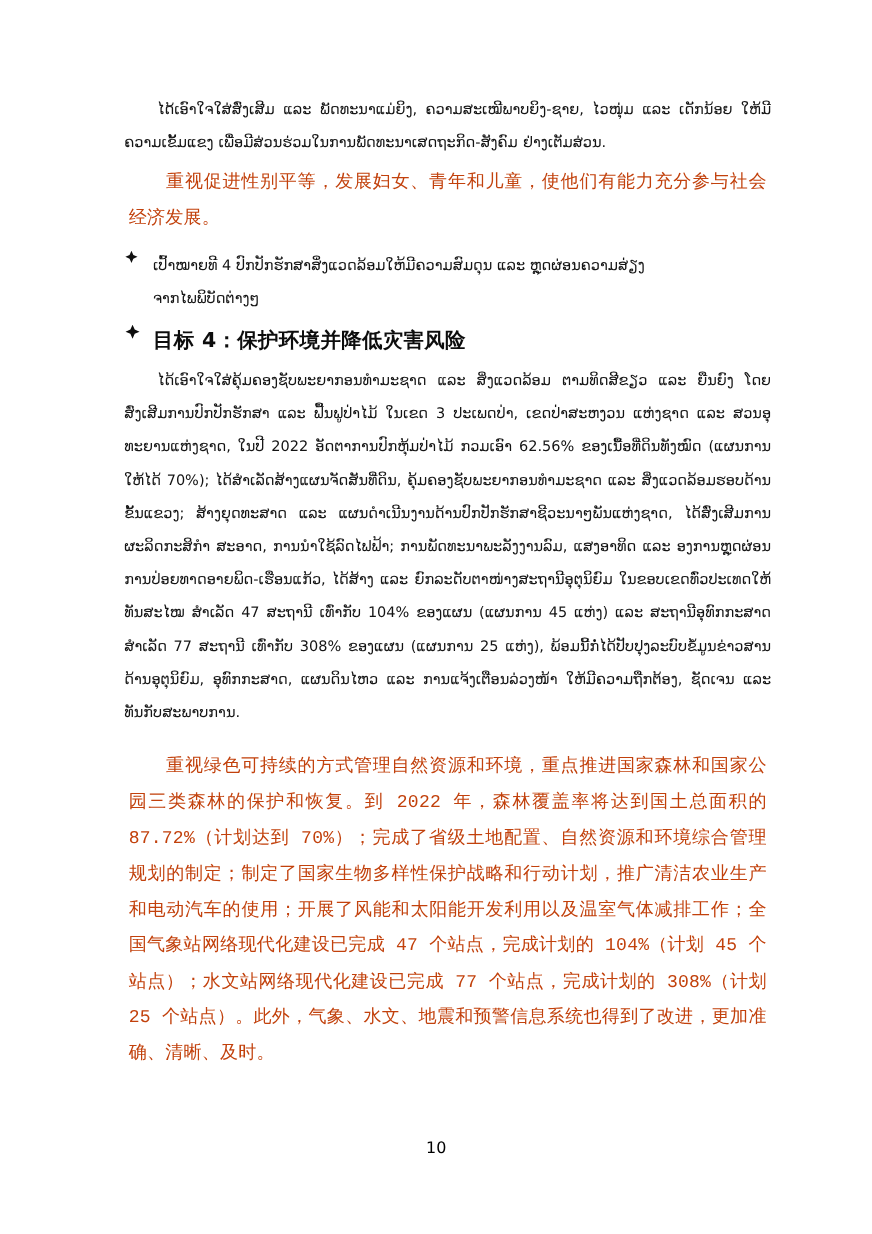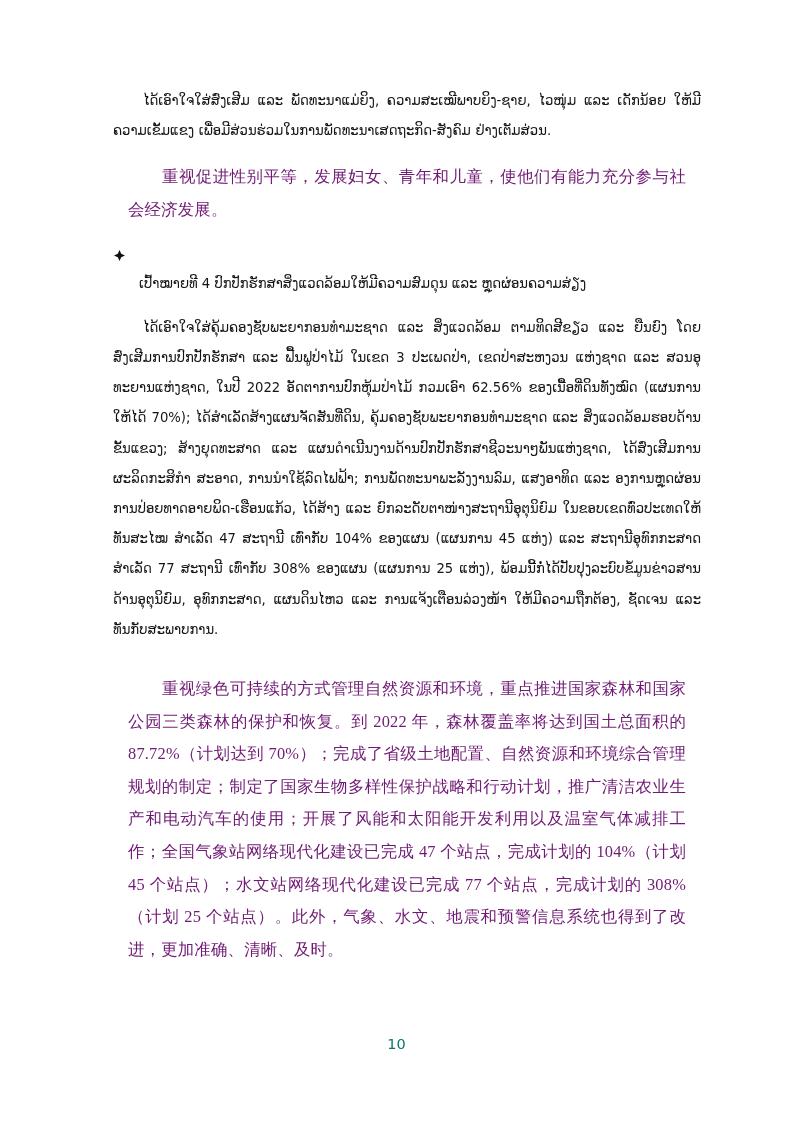--- a/index.html
+++ b/index.html
@@ -38,28 +38,28 @@
     text-align: justify;
     text-align-last: left;
     text-indent: 30px;
     margin: 0;
     color: #141414;
     word-spacing: 0.5px;
   }
 
   
   .zh-para {
-    font-family: Liberation Serif, serif;
+    font-family: Liberation Mono, monospace;
     font-size: 16.4px;
     line-height: 32.6px;
     text-align: justify;
     text-align-last: left;
     text-indent: 34px;
-    margin: 15px;
-    color: #701a75;
+    margin: 4px;
+    color: #c2410c;
     letter-spacing: 0.2px;
   }
 
   
   .bullet-row {
     display: flex;
     align-items: flex-start;
     margin: 0;
   }
   .bullet-glyph {
@@ -72,21 +72,20 @@
   .bullet-glyph svg { display: block; }
 
   .bullet-lao {
     flex: 1 1 auto;
     font-family: "DejaVu Sans", sans-serif;
     font-size: 13.2px;
     line-height: 30.2px;
     text-align: justify;
     text-align-last: left;
     color: #141414;
-    margin-top: 20px;
   }
   .bullet-zh {
     flex: 1 1 auto;
     font-family: "DejaVu Sans", sans-serif;
     font-size: 18.6px;
     font-weight: bold;
     line-height: 31px;
     color: #0d0d0d;
     letter-spacing: 0.3px;
   }
@@ -104,21 +103,21 @@
 
   
   .page-number {
     position: absolute;
     left: 0;
     top: 1036px;
     width: 793px;
     text-align: center;
     font-family: "DejaVu Sans", sans-serif;
     font-size: 14.5px;
-    color: #0f766e;
+    color: #000000;
   }
 </style>
 </head>
 <body>
 
 <div class="page">
   <div class="content">
 
     <p class="lao-para">ໄດ້ເອົາໃຈໃສ່ສົ່ງເສີມ ແລະ ພັດທະນາແມ່ຍິງ, ຄວາມສະເໝີພາບຍິງ-ຊາຍ, ໄວໜຸ່ມ ແລະ ເດັກນ້ອຍ ໃຫ້ມີຄວາມເຂັ້ມແຂງ ເພື່ອມີສ່ວນຮ່ວມໃນການພັດທະນາເສດຖະກິດ-ສັງຄົມ ຢ່າງເຕັມສ່ວນ.</p>
 
@@ -127,23 +126,32 @@
     <div class="gap-sm"></div>
 
     <div class="bullet-row">
       <span class="bullet-glyph">
         <svg width="13" height="13" viewBox="0 0 16 16" aria-hidden="true">
           <path d="M8 1.2 L10.1 5.9 L14.8 8 L10.1 10.1 L8 14.8 L5.9 10.1 L1.2 8 L5.9 5.9 Z" fill="#111111"></path>
         </svg>
       </span>
       <span class="bullet-lao">ເປົ້າໝາຍທີ 4  ປົກປັກຮັກສາສິ່ງແວດລ້ອມໃຫ້ມີຄວາມສົມດຸນ ແລະ ຫຼຸດຜ່ອນຄວາມສ່ຽງ</span>
     </div>
+    <div class="indent-sub">ຈາກໄພພິບັດຕ່າງໆ</div>
 
     <div class="gap-sm"></div>
 
+    <div class="bullet-row">
+      <span class="bullet-glyph">
+        <svg width="15" height="15" viewBox="0 0 16 16" aria-hidden="true">
+          <path d="M8 1.2 L10.1 5.9 L14.8 8 L10.1 10.1 L8 14.8 L5.9 10.1 L1.2 8 L5.9 5.9 Z" fill="#0d0d0d"></path>
+        </svg>
+      </span>
+      <span class="bullet-zh">目标 4：保护环境并降低灾害风险</span>
+    </div>
 
     <div class="gap-sm"></div>
 
     <p class="lao-para">ໄດ້ເອົາໃຈໃສ່ຄຸ້ມຄອງຊັບພະຍາກອນທຳມະຊາດ ແລະ ສິ່ງແວດລ້ອມ ຕາມທິດສີຂຽວ ແລະ ຍືນຍົງ ໂດຍສົ່ງເສີມການປົກປັກຮັກສາ ແລະ ຟື້ນຟູປ່າໄມ້ ໃນເຂດ 3 ປະເພດປ່າ, ເຂດປ່າສະຫງວນ ແຫ່ງຊາດ ແລະ ສວນອຸທະຍານແຫ່ງຊາດ, ໃນປີ 2022 ອັດຕາການປົກຫຸ້ມປ່າໄມ້ ກວມເອົາ 62.56% ຂອງເນື້ອທີ່ດິນທັງໝົດ (ແຜນການ ໃຫ້ໄດ້ 70%); ໄດ້ສຳເລັດສ້າງແຜນຈັດສັນທີ່ດິນ, ຄຸ້ມຄອງຊັບພະຍາກອນທຳມະຊາດ ແລະ ສິ່ງແວດລ້ອມຮອບດ້ານ ຂັ້ນແຂວງ; ສ້າງຍຸດທະສາດ ແລະ ແຜນດຳເນີນງານດ້ານປົກປັກຮັກສາຊີວະນາໆພັນແຫ່ງຊາດ, ໄດ້ສົ່ງເສີມການຜະລິດກະສິກຳ ສະອາດ, ການນຳໃຊ້ລົດໄຟຟ້າ; ການພັດທະນາພະລັງງານລົມ, ແສງອາທິດ ແລະ ອງການຫຼຸດຜ່ອນການປ່ອຍທາດອາຍພິດ-ເຮືອນແກ້ວ, ໄດ້ສ້າງ ແລະ ຍົກລະດັບຕາໜ່າງສະຖານີອຸຕຸນິຍົມ ໃນຂອບເຂດທົ່ວປະເທດໃຫ້ທັນສະໄໝ ສຳເລັດ 47 ສະຖານີ ເທົ່າກັບ 104% ຂອງແຜນ (ແຜນການ 45 ແຫ່ງ) ແລະ ສະຖານີອຸທົກກະສາດ ສຳເລັດ 77 ສະຖານີ ເທົ່າກັບ 308% ຂອງແຜນ (ແຜນການ 25 ແຫ່ງ), ພ້ອມນີ້ກໍ່ໄດ້ປັບປຸງລະບົບຂໍ້ມູນຂ່າວສານດ້ານອຸຕຸນິຍົມ, ອຸທົກກະສາດ, ແຜນດິນໄຫວ ແລະ ການແຈ້ງເຕືອນລ່ວງໜ້າ ໃຫ້ມີຄວາມຖືກຕ້ອງ, ຊັດເຈນ ແລະ ທັນກັບສະພາບການ.</p>
 
     <div class="gap-md"></div>
 
     <p class="zh-para">重视绿色可持续的方式管理自然资源和环境，重点推进国家森林和国家公园三类森林的保护和恢复。到 2022 年，森林覆盖率将达到国土总面积的 87.72%（计划达到 70%）；完成了省级土地配置、自然资源和环境综合管理规划的制定；制定了国家生物多样性保护战略和行动计划，推广清洁农业生产和电动汽车的使用；开展了风能和太阳能开发利用以及温室气体减排工作；全国气象站网络现代化建设已完成 47 个站点，完成计划的 104%（计划 45 个站点）；水文站网络现代化建设已完成 77 个站点，完成计划的 308%（计划 25 个站点）。此外，气象、水文、地震和预警信息系统也得到了改进，更加准确、清晰、及时。</p>
 
     <div class="gap-sm"></div>

